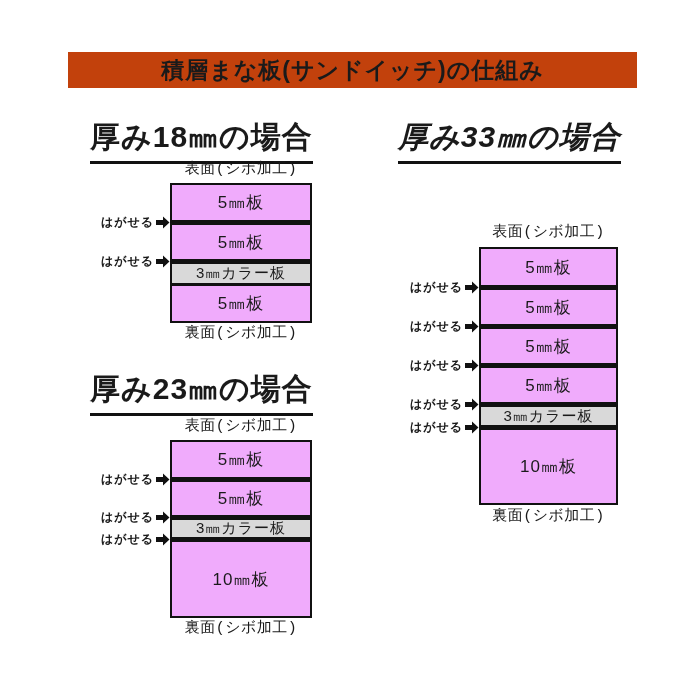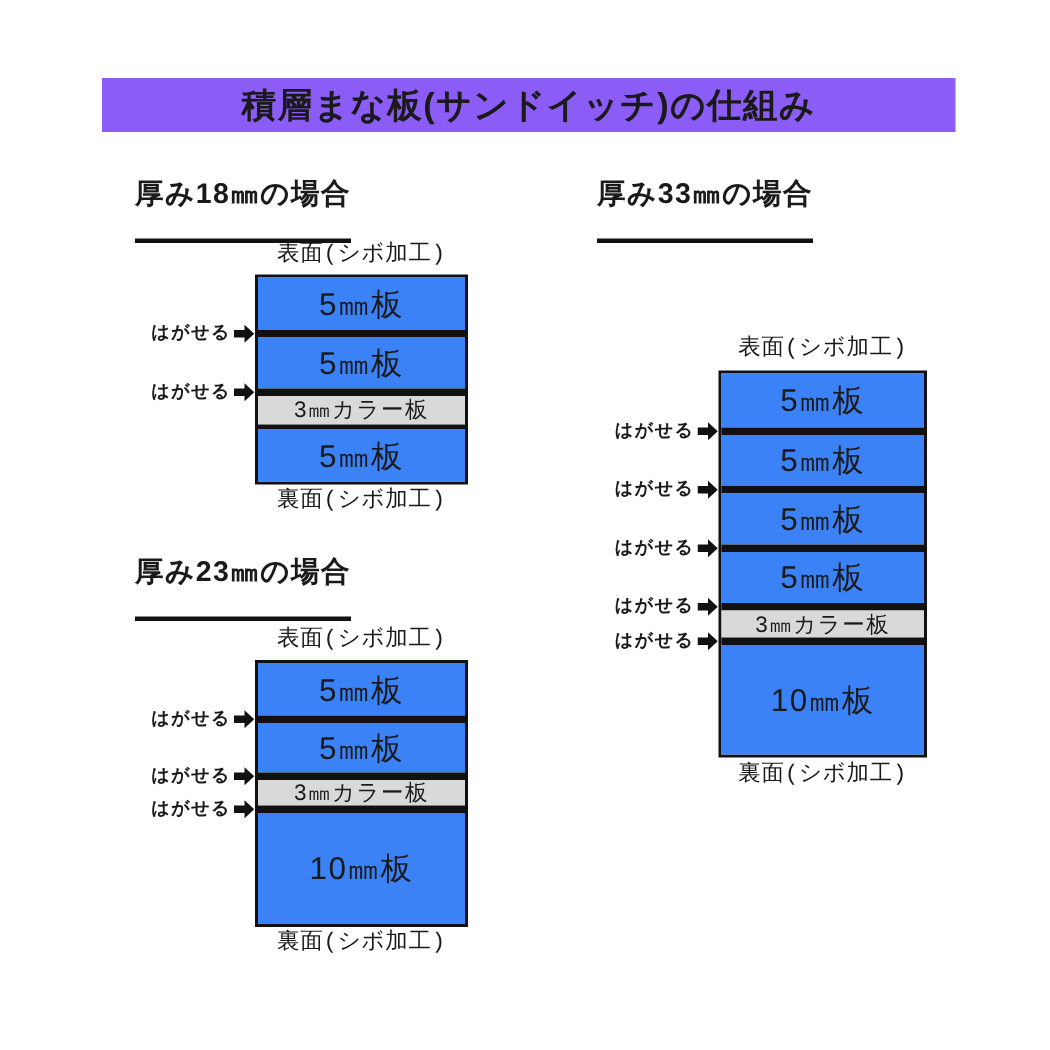--- a/index.html
+++ b/index.html
@@ -2,40 +2,40 @@
 <html lang="ja"><head>
 <meta charset="utf-8">
 <style>
   html,body{margin:0;padding:0;background:#fff;}
   .canvas{
     position:relative;width:700px;height:700px;background:#ffffff;overflow:hidden;
     font-family:"Liberation Sans","DejaVu Sans",sans-serif;color:#1a1a1a;
   }
   .title-bar{
     position:absolute;left:68px;top:52px;width:569px;height:36px;
-    background:#8b5cf6;display:flex;align-items:center;justify-content:center;
+    background:#c2410c;display:flex;align-items:center;justify-content:center;
     font-size:23px;font-weight:700;letter-spacing:1px;
   }
   .diagram-heading{
-    position:absolute;display:inline-block;font-size:19px;font-weight:700;
-    letter-spacing:1px;border-bottom:3px solid #111;padding-bottom:18px;line-height:1.1;
+    position:absolute;display:inline-block;font-size:30px;font-weight:700;
+    letter-spacing:1px;border-bottom:3px solid #111;padding-bottom:8px;line-height:1.1;
   }
   .note{
     position:absolute;font-size:20px;line-height:23px;letter-spacing:0.5px;
   }
   .note .note-line2{padding-left:13px;}
   .face-label{
     position:absolute;text-align:center;font-size:15px;letter-spacing:0.5px;line-height:16px;font-family:Liberation Mono, monospace;
   }
   .stack{
     position:absolute;box-sizing:border-box;border:2px solid #111;background:#fff;
   }
   .layer{
     display:flex;align-items:center;justify-content:center;
-    font-size:21px;letter-spacing:1px;background:#3b82f6;
+    font-size:17px;letter-spacing:1px;background:#f0abfc;
   }
   .layer.gray{background:#d9d9d9;font-size:15px;}
   .sep{background:#111;}
   .peel{
     position:absolute;display:flex;align-items:center;gap:2px;
     transform:translateY(-50%);font-size:12px;font-weight:700;letter-spacing:1px;white-space:nowrap;
   }
   .peel svg{display:block;}
 </style>
 </head>
@@ -104,21 +104,21 @@
         <path d="M0 4.5 H7 V1 L13.5 7 L7 13 V9.5 H0 Z" fill="#111"></path>
       </svg>
   </div>
   <div class="peel" style="right:530px;top:539px;">
     <span>はがせる</span>
     <svg width="14" height="14" viewBox="0 0 14 14">
         <path d="M0 4.5 H7 V1 L13.5 7 L7 13 V9.5 H0 Z" fill="#111"></path>
       </svg>
   </div>
 
-  <div class="diagram-heading" style="left:398px;top:120px;">厚み33㎜の場合</div>
+  <div class="diagram-heading" style="left:398px;top:120px;font-style:italic;">厚み33㎜の場合</div>
 
   <div class="note" style="left:390px;top:162px;">
   </div>
 
   <div class="face-label" style="left:479px;top:225px;width:139px;">表面(シボ加工)</div>
 
   <div class="stack" style="left:479px;top:247px;width:139px;">
     <div class="layer" style="height:36px;">5㎜板</div>
     <div class="sep" style="height:5px;"></div>
     <div class="layer" style="height:34px;">5㎜板</div>

